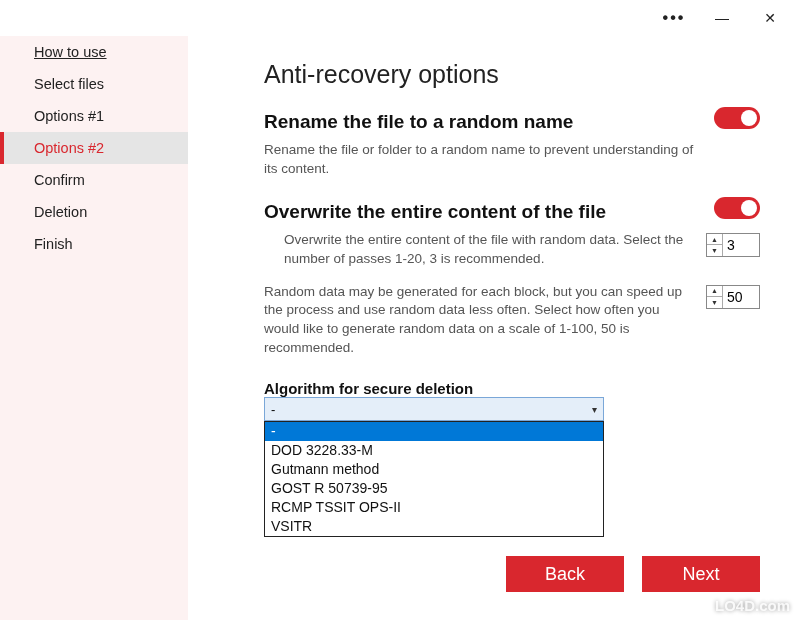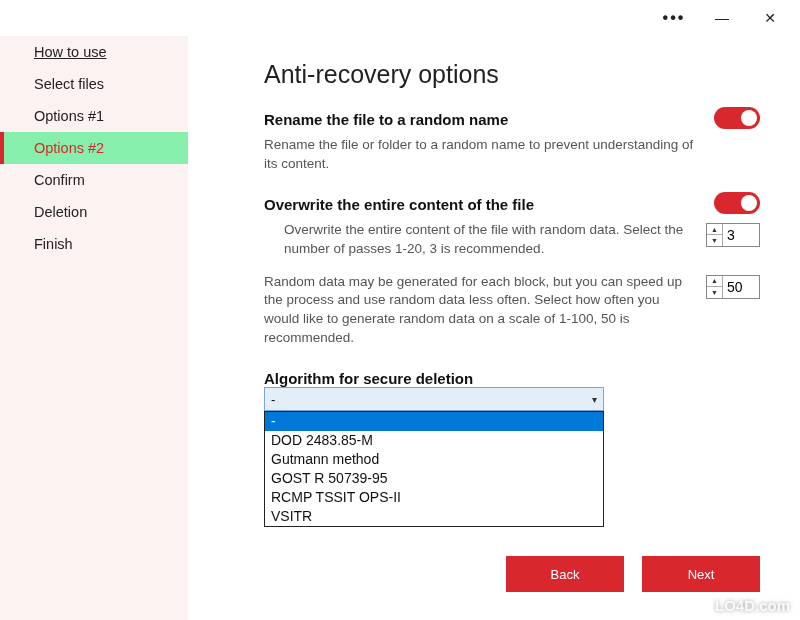--- a/index.html
+++ b/index.html
@@ -52,36 +52,36 @@
       padding: 8px 20px 8px 30px;
       font-size: 14.5px;
       color: #222;
       cursor: pointer;
       border-left: 4px solid transparent;
     }
     .sidebar-item.howto { text-decoration: underline; }
     .sidebar-item.active {
       color: #d9272e;
       border-left: 4px solid #d9272e;
-      background: #86efac;
+      background: #e5e5e5;
     }
     .main {
       flex: 1;
       padding: 24px 40px 20px 40px;
       position: relative;
       overflow: visible;
     }
     h1.page-title {
       font-size: 25px;
       font-weight: 400;
       margin-bottom: 22px;
       color: #222;
     }
     .section-heading {
-      font-size: 15px;
+      font-size: 19px;
       font-weight: 700;
       color: #111;
       margin-bottom: 8px;
     }
     .section-desc {
       font-size: 13.5px;
       color: #555;
       line-height: 1.4;
       max-width: 430px;
       margin-bottom: 22px;
@@ -197,21 +197,21 @@
       gap: 18px;
     }
     .footer-buttons .fbtn {
       width: 118px;
       height: 36px;
       background: #d9272e;
       color: #fff;
       display: flex;
       align-items: center;
       justify-content: center;
-      font-size: 13px;
+      font-size: 18px;
       cursor: pointer;
     }
     .watermark {
       position: absolute;
       bottom: 6px;
       right: 10px;
       color: rgba(255,255,255,0.85);
       font-size: 15px;
       font-weight: 600;
       text-shadow: 0 0 4px rgba(0,0,0,0.4);
@@ -302,21 +302,21 @@
 
       <div class="algorithm-label">Algorithm for secure deletion</div>
 
       <div class="dropdown-wrap">
         <div class="dropdown-closed">
           <span>-</span>
           <span class="chev">▾</span>
         </div>
         <div class="dropdown-list">
           <div class="opt selected">-</div>
-          <div class="opt">DOD 2483.85-M</div>
+          <div class="opt">DOD 3228.33-M</div>
           <div class="opt">Gutmann method</div>
           <div class="opt">GOST R 50739-95</div>
           <div class="opt">RCMP TSSIT OPS-II</div>
           <div class="opt">VSITR</div>
         </div>
       </div>
 
       <div class="footer-buttons">
         <div class="fbtn">Back</div>
         <div class="fbtn">Next</div>

